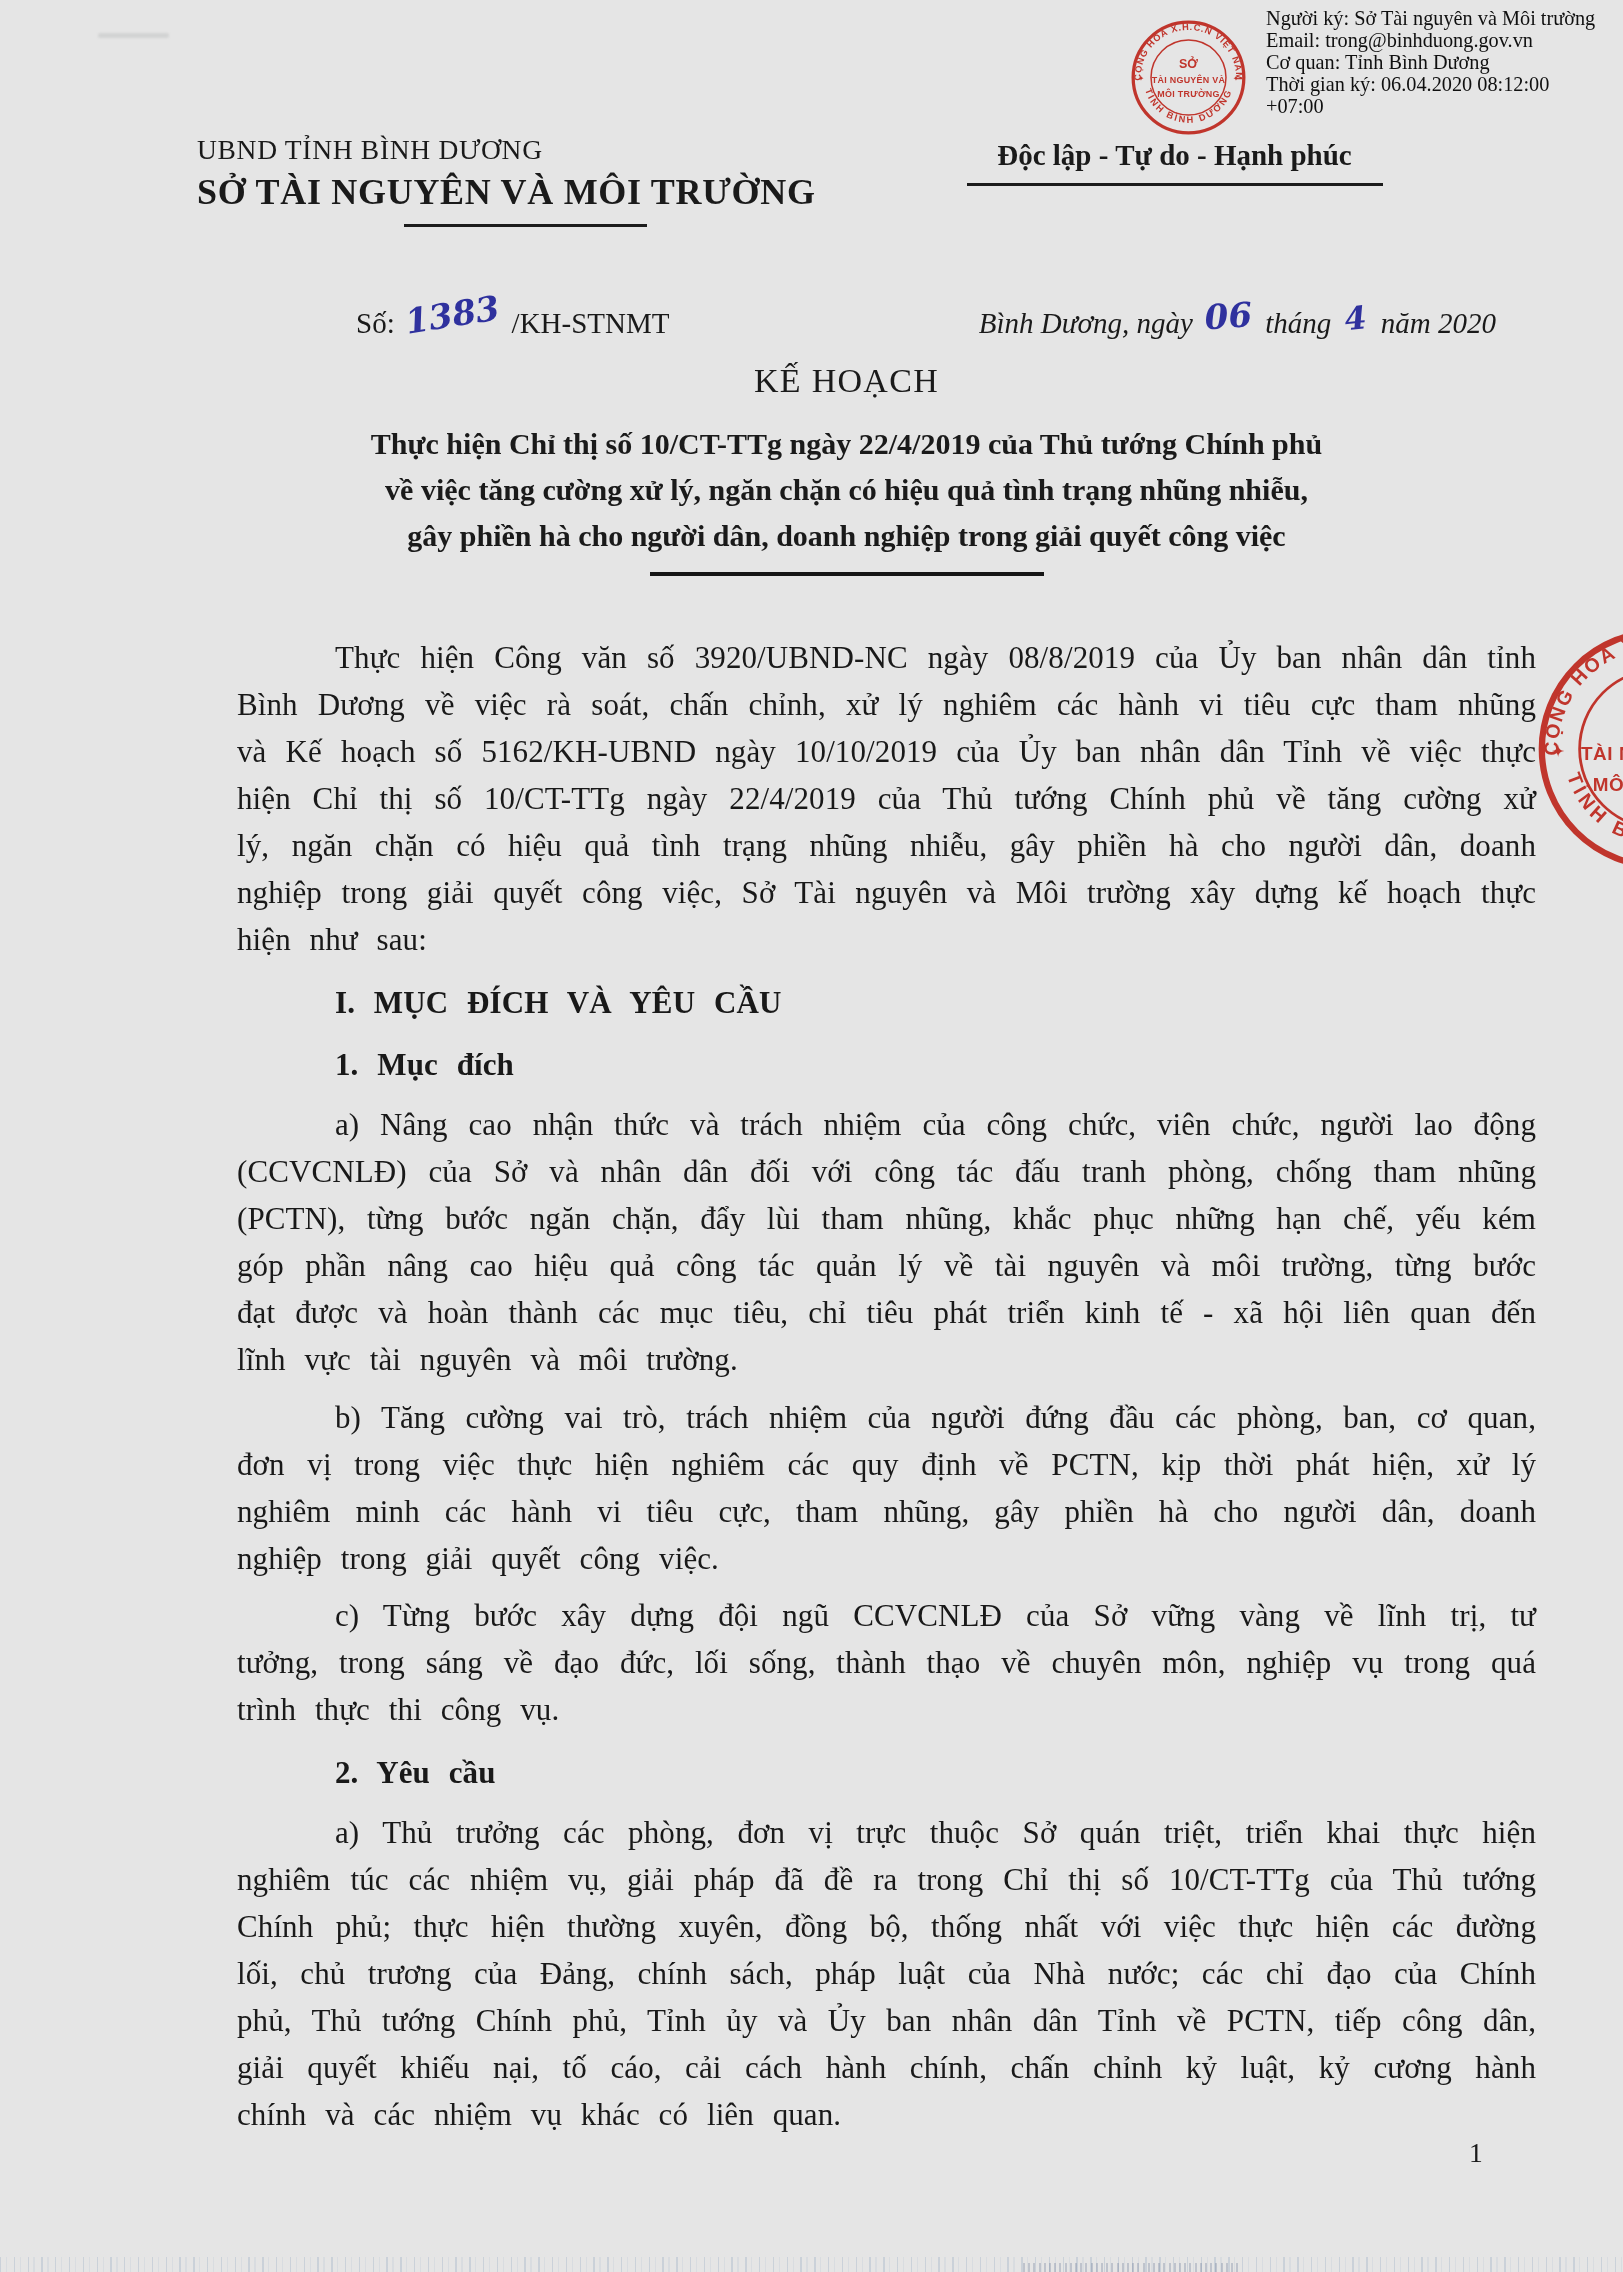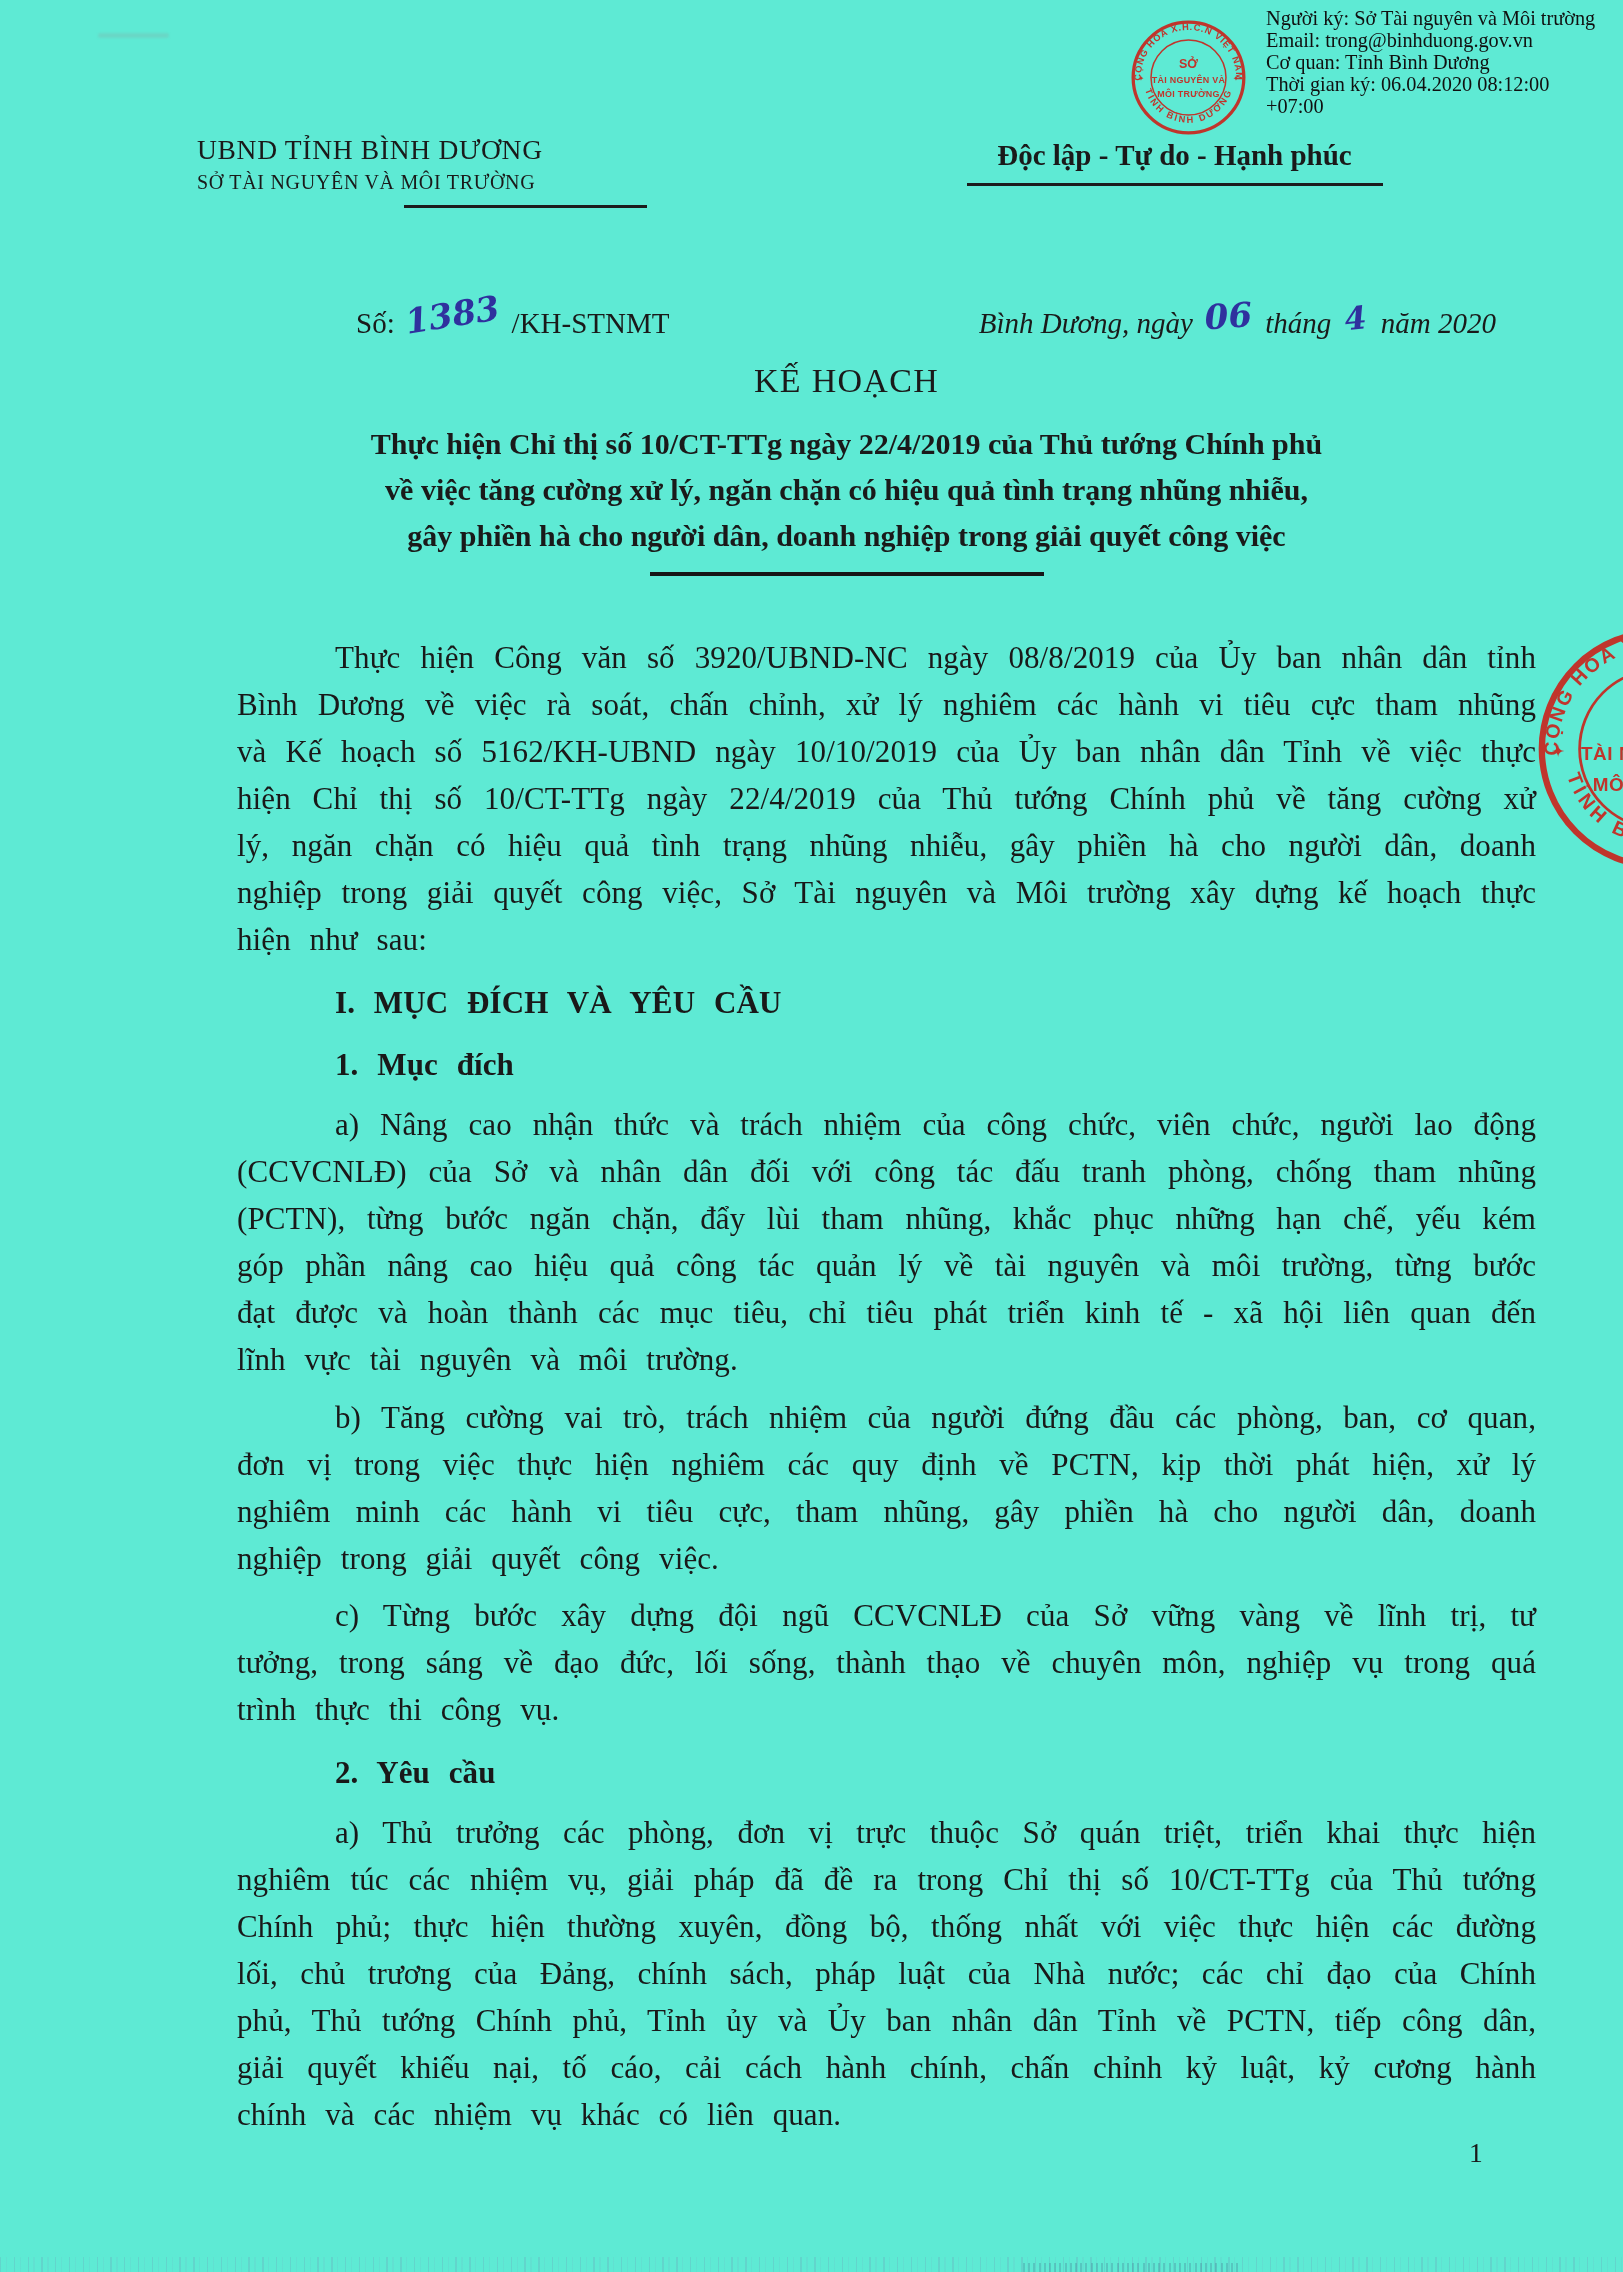--- a/index.html
+++ b/index.html
@@ -1,40 +1,40 @@
 <!DOCTYPE html>
 <html style="font-size:10.5px"><head>
 <meta charset="utf-8">
 <style>
   html,body{margin:0;padding:0;background:#888;}
   .page{
     position:relative;
     width:1623px;height:2273px;
-    background:#5eead4;
+    background:#e5e5e5;
     overflow:hidden;
     font-family:"Liberation Serif","DejaVu Serif",serif;
     color:#1a1a1a;
   }
   
   .sig-info{
     position:absolute;left:1266px;top:6.6px;width:357px;
     font-size:20.3px;line-height:22px;color:#101010;
   }
   .sig-info div{white-space:nowrap;}
   
   .seal-top{position:absolute;left:1129px;top:18.4px;width:119px;height:119px;}
   .seal-side{position:absolute;left:1533px;top:623px;width:252px;height:252px;}
   .seal-svg text{font-family:"Liberation Sans","DejaVu Sans",sans-serif;font-weight:bold;}
   .seal-svg circle{fill:none;}
   
   .header{position:absolute;left:197px;top:134px;width:1299px;display:flex;}
   .hcol-left{width:656px;}
   .hcol-right{flex:1;text-align:center;}
   .h-l1{font-size:27.5px;letter-spacing:0.7px;}
-  .h-l2{font-size:20px;font-weight:normal;letter-spacing:0.7px;margin-top:5.2px;}
+  .h-l2{font-size:36px;font-weight:bold;letter-spacing:0.7px;margin-top:5.2px;}
   .h-r1{font-size:28px;font-weight:bold;letter-spacing:0.3px;}
   .h-r2{font-size:29px;font-weight:bold;margin-top:5.2px;}
   .h-rule{height:3.3px;background:#1c1c1c;margin:10.5px auto 0;}
   .h-rule.left{width:243px;}
   .h-rule.right{width:416px;}
   
   .ref-row{position:absolute;left:197px;top:283px;width:1299px;height:66px;font-size:29px;}
   .so-line{position:absolute;left:159px;top:18.4px;}
   .date-line{position:absolute;right:0;top:18.4px;font-style:italic;}
   .hand{

